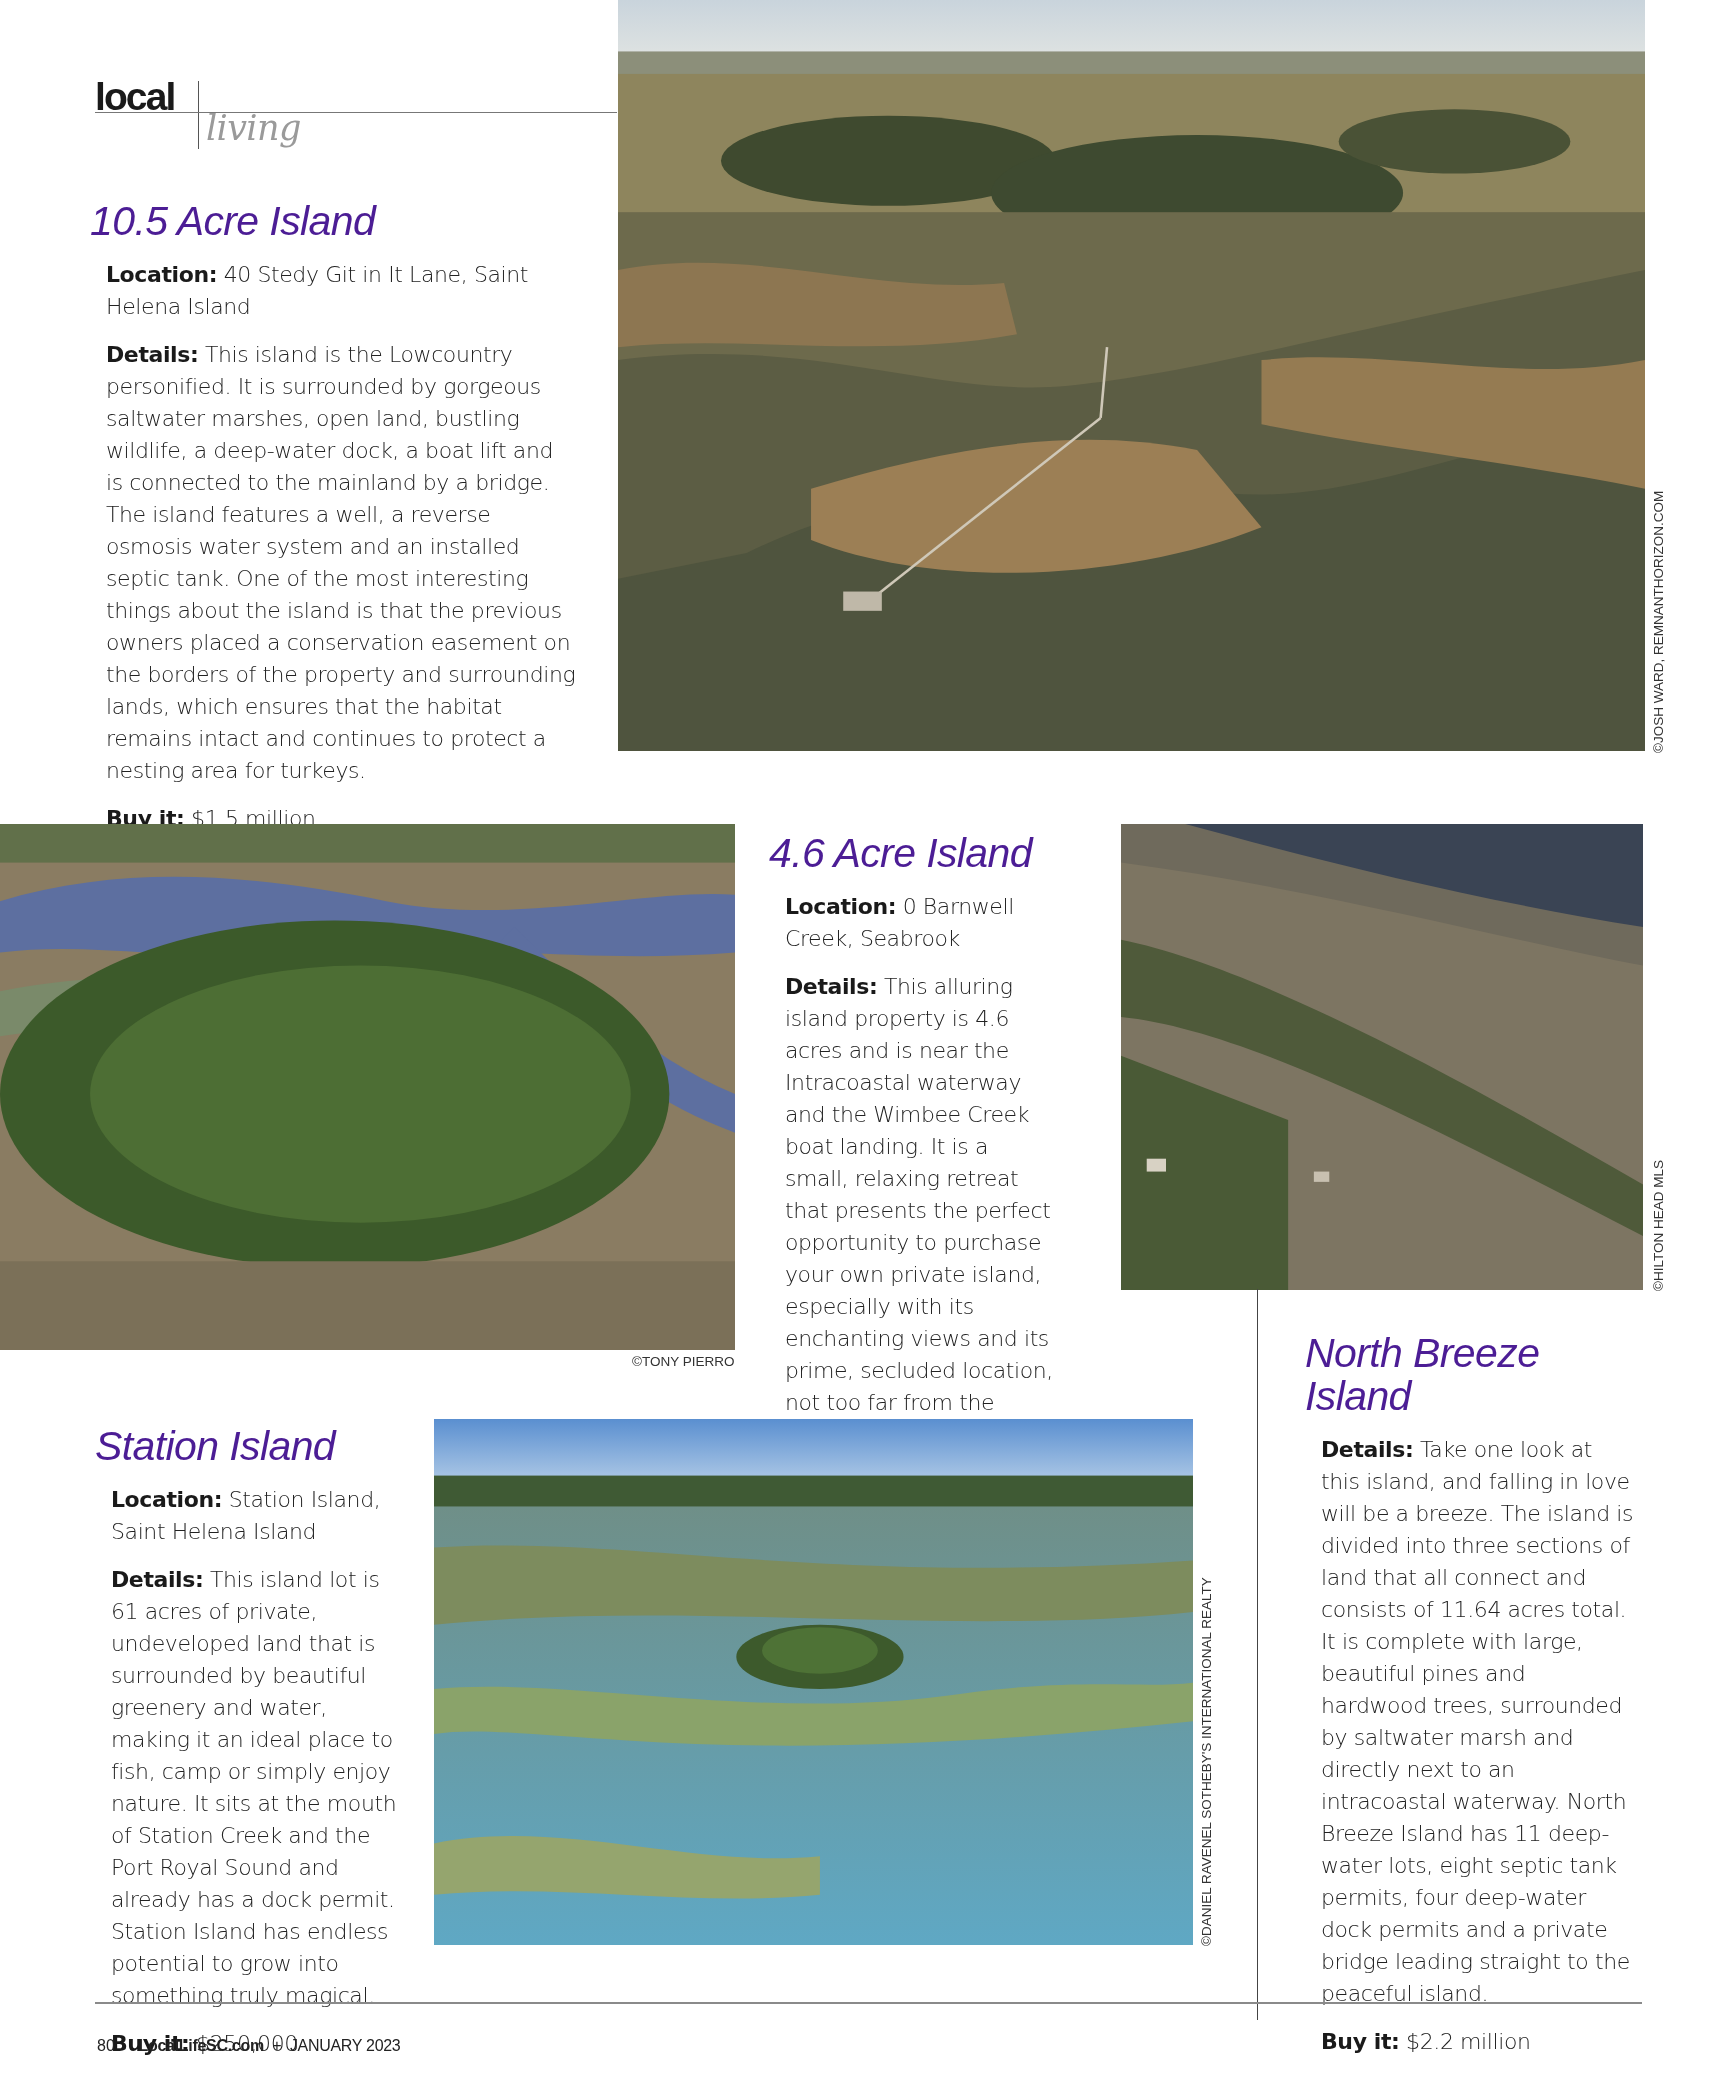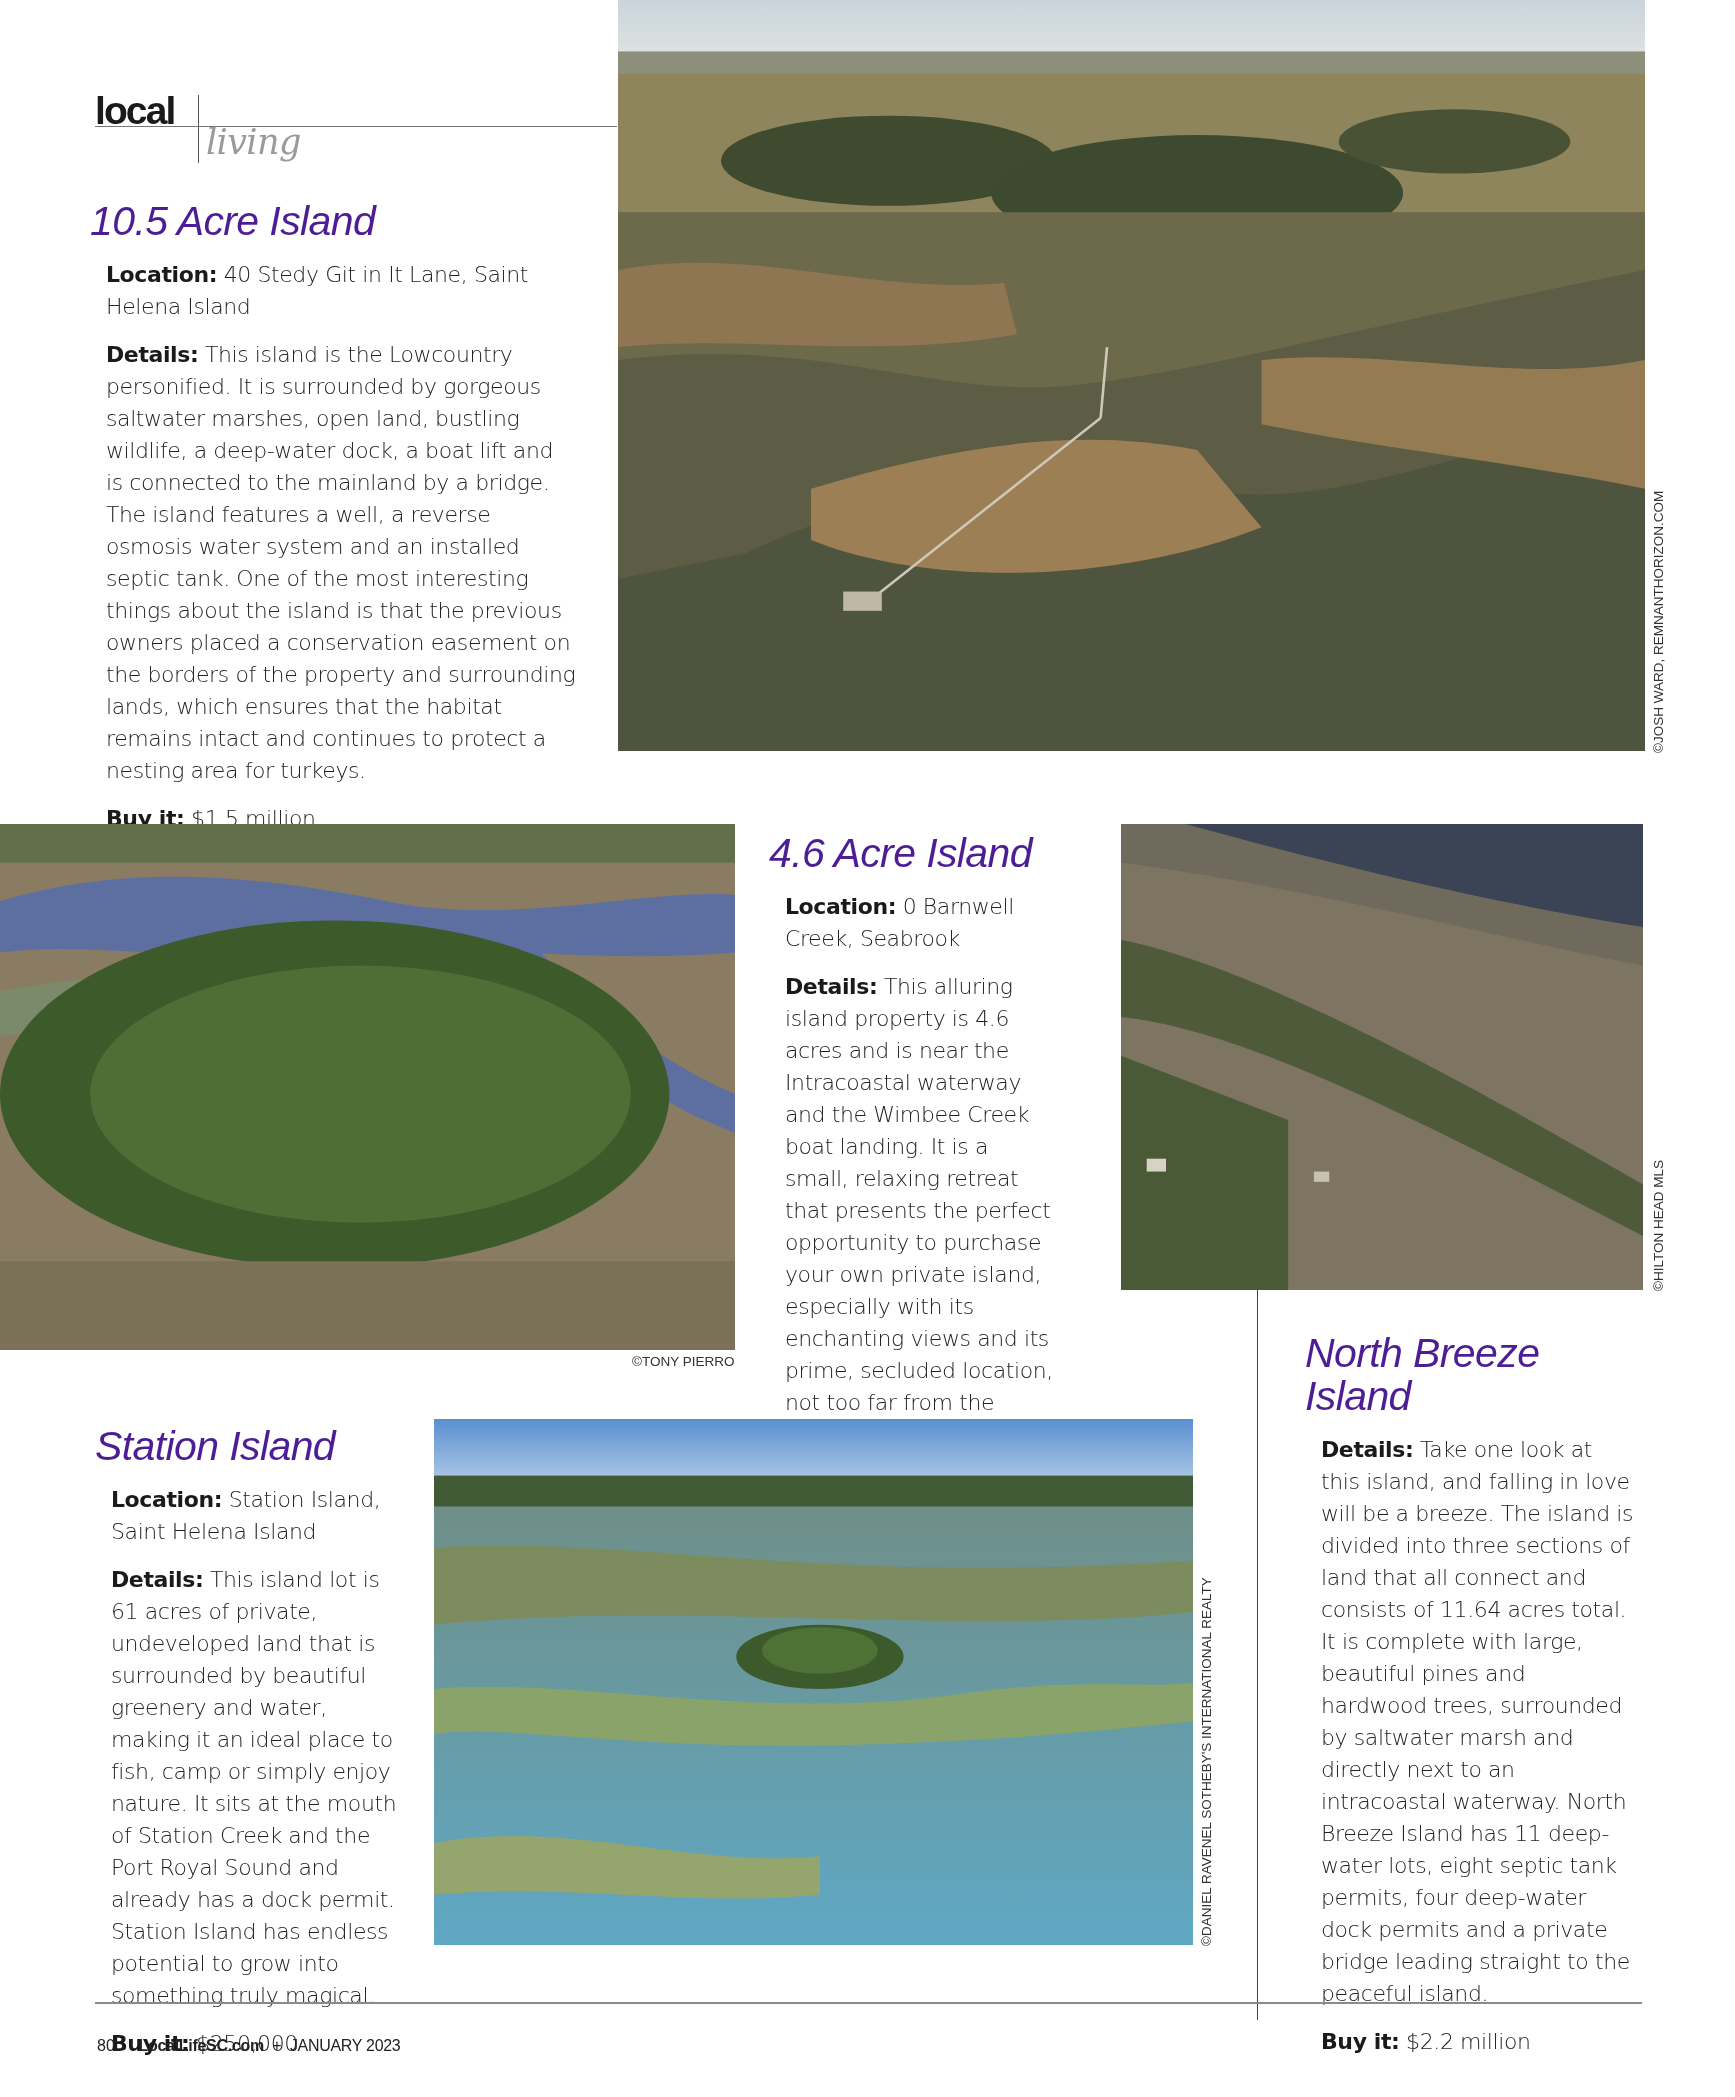--- a/index.html
+++ b/index.html
@@ -1,20 +1,20 @@
 <!DOCTYPE html>
 <html style="font-size:10.3px"><head>
 <meta charset="utf-8">
 <style>
   html, body { margin: 0; padding: 0; background: #ffffff; }
   body { width: 1736px; height: 2097px; position: relative; overflow: hidden;
          font-family: "DejaVu Sans", sans-serif; color: #1f1f1f; }
 
   
-  .masthead { position: absolute; left: 95px; top: 86px; width: 522px; height: 77px; text-align: center; }
+  .masthead { position: absolute; left: 95px; top: 72px; width: 522px; height: 77px; text-align: center; }
   .mh-local { position: absolute; left: 0; top: 5.1px; font-family: "Liberation Sans", sans-serif;
               font-weight: 700; font-size: 39px; letter-spacing: -1.9px; color: #1a1a1a; line-height: 1; }
   .mh-vrule { position: absolute; left: 103px; top: 9px; width: 1.3px; height: 68px; background: #555; }
   .mh-living { position: absolute; left: 111px; top: 3.9px; font-family: "DejaVu Serif", serif;
                font-style: italic; font-size: 35px; color: #9a9a9a; line-height: 1; letter-spacing: -0.6px; margin-top: 35px; }
   .mh-hrule { position: absolute; left: 0; top: 40px; width: 522px; height: 1.3px; background: #777; }
 
   
   .listing { position: absolute; }
   .listing h2 { margin: 16px 0 9px 0; font-family: Liberation Sans, sans-serif; font-style: italic;

